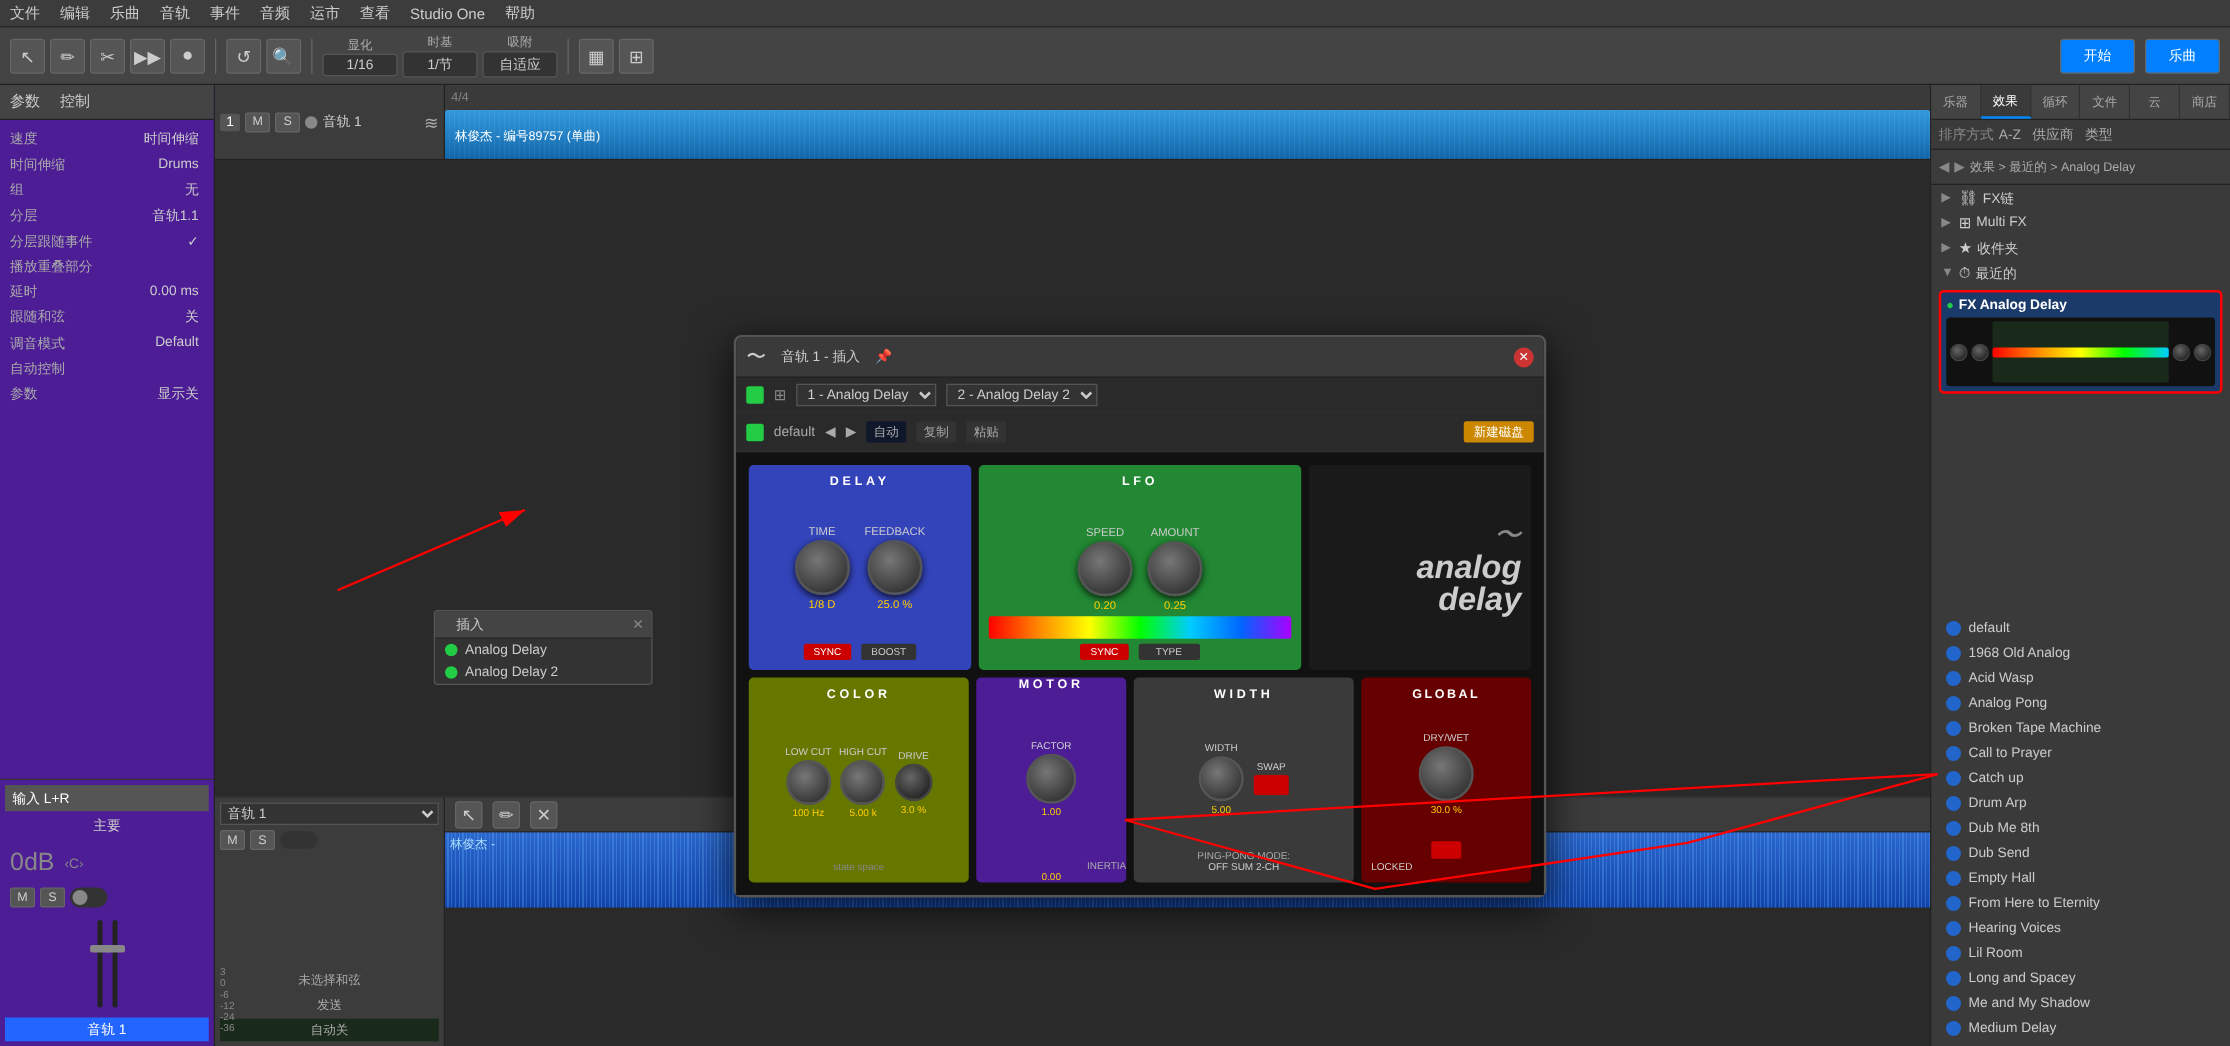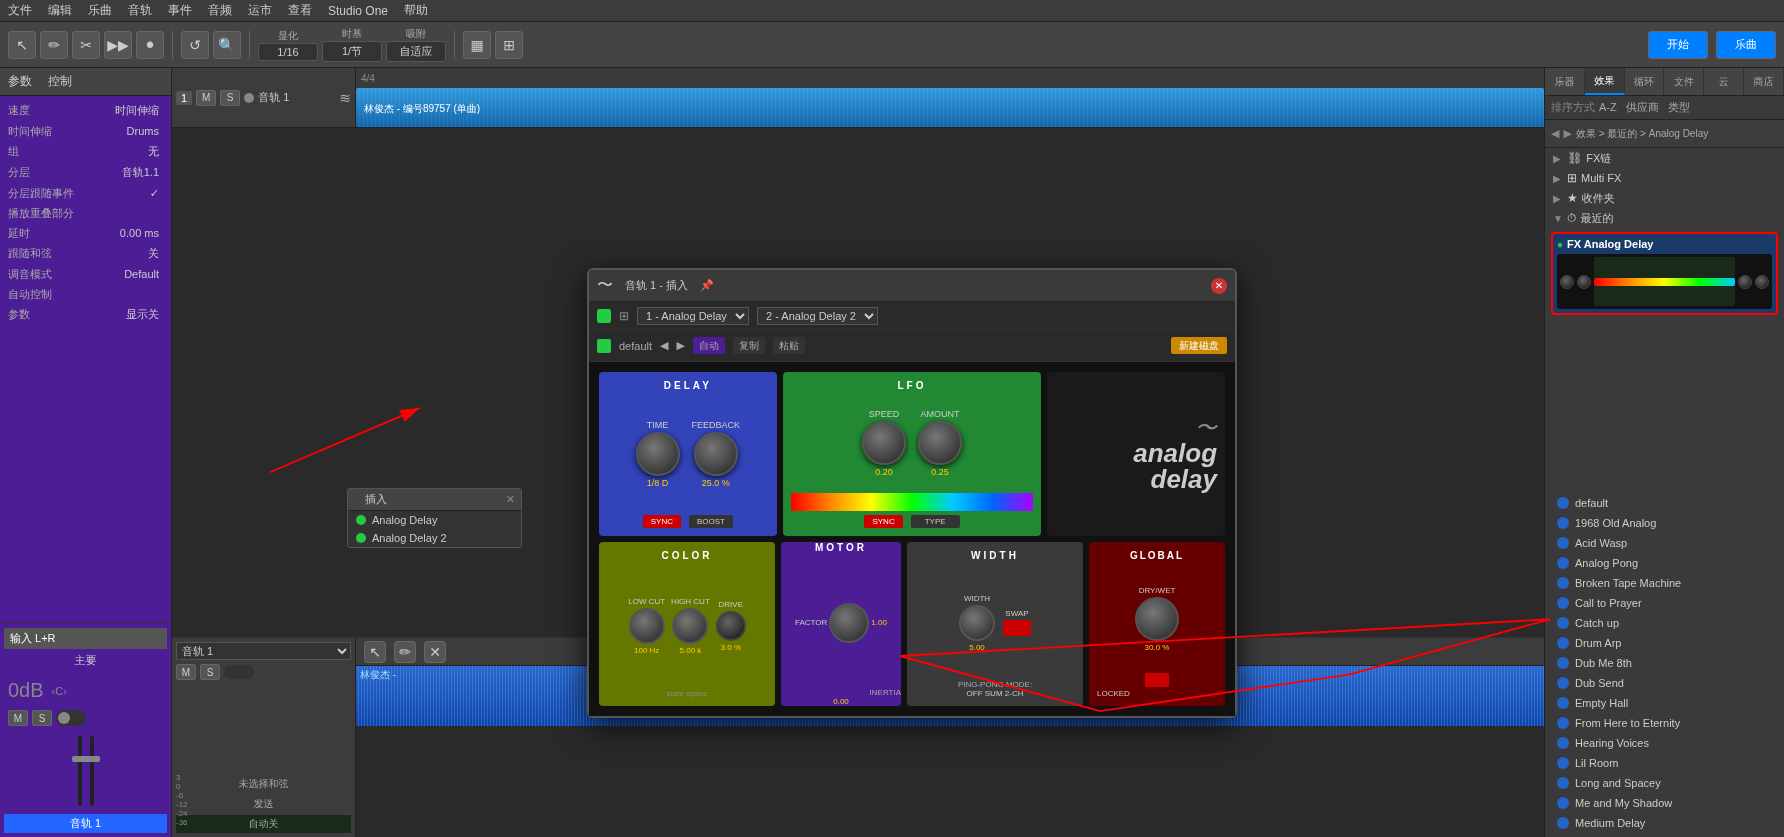--- a/index.html
+++ b/index.html
@@ -245,21 +245,21 @@
         <select style="background:#333;color:#ccc;border:1px solid #555;font-size:11px;padding:1px 4px;">
           <option>2 - Analog Delay 2</option>
         </select>
       </div>
 
       <div style="height:32px;background:#2a2a2a;display:flex;align-items:center;padding:0 8px;gap:8px;border-bottom:1px solid #333;">
         <div style="width:14px;height:14px;background:#22cc44;border-radius:2px;"></div>
         <span style="color:#aaa;font-size:11px;">default</span>
         <span style="color:#aaa;font-size:11px;">◀</span>
         <span style="color:#aaa;font-size:11px;">▶</span>
-        <div style="background:#4c1d95;padding:1px 6px;border-radius:2px;">
+        <div style="background:#0f172a;padding:1px 6px;border-radius:2px;">
           <span style="color:#aaa;font-size:10px;">自动</span>
         </div>
         <div style="background:#333;padding:1px 6px;border-radius:2px;">
           <span style="color:#aaa;font-size:10px;">复制</span>
         </div>
         <div style="background:#333;padding:1px 6px;border-radius:2px;">
           <span style="color:#aaa;font-size:10px;">粘贴</span>
         </div>
         <div style="margin-left:auto;background:#cc8800;padding:1px 8px;border-radius:2px;">
           <span style="color:#fff;font-size:10px;">新建磁盘</span>
@@ -285,21 +285,21 @@
               </div>
             </div>
             <div style="display:flex;gap:8px;justify-content:center;margin-top:4px;">
               <div style="background:#cc0000;color:#fff;font-size:8px;padding:2px 8px;border-radius:2px;">SYNC</div>
               <div style="background:#333;color:#ccc;font-size:8px;padding:2px 8px;border-radius:2px;">BOOST</div>
             </div>
           </div>
 
           <div style="background:#228833;border-radius:4px;flex:3;padding:8px;display:flex;flex-direction:column;">
             <div style="text-align:center;color:#fff;font-size:10px;font-weight:bold;letter-spacing:3px;margin-bottom:6px;">LFO</div>
-            <div style="display:flex;gap:12px;justify-content:center;align-items:center;flex:1;">
+            <div style="display:flex;gap:12px;justify-content:center;align-items:flex-end;flex:1;">
               <div style="display:flex;flex-direction:column;align-items:center;gap:2px;">
                 <div style="color:#ccc;font-size:9px;">SPEED</div>
                 <div style="width:44px;height:44px;border-radius:50%;background:radial-gradient(circle at 40% 35%,#777,#222);border:2px solid #555;box-shadow:0 2px 6px rgba(0,0,0,0.8);"></div>
                 <div style="color:#ffcc00;font-size:9px;">0.20</div>
               </div>
               <div style="display:flex;flex-direction:column;align-items:center;gap:2px;">
                 <div style="color:#ccc;font-size:9px;">AMOUNT</div>
                 <div style="width:44px;height:44px;border-radius:50%;background:radial-gradient(circle at 40% 35%,#777,#222);border:2px solid #555;box-shadow:0 2px 6px rgba(0,0,0,0.8);"></div>
                 <div style="color:#ffcc00;font-size:9px;">0.25</div>
               </div>
@@ -339,21 +339,21 @@
                 <div style="color:#ccc;font-size:8px;">DRIVE</div>
                 <div style="width:30px;height:30px;border-radius:50%;background:radial-gradient(circle at 40% 35%,#666,#111);border:2px solid #444;"></div>
                 <div style="color:#ffcc00;font-size:8px;">3.0 %</div>
               </div>
             </div>
             <div style="text-align:center;color:#888;font-size:8px;margin-top:2px;">state space</div>
           </div>
 
           <div style="background:#4c1d95;border-radius:4px;flex:1.5;padding:0;display:flex;flex-direction:column;">
             <div style="text-align:center;color:#fff;font-size:10px;font-weight:bold;letter-spacing:3px;margin-bottom:4px;">MOTOR</div>
-            <div style="display:flex;align-items:center;gap:2px;flex:1;justify-content:center;">
+            <div style="display:flex;flex-direction:column;align-items:center;gap:2px;flex:1;justify-content:center;">
               <div style="color:#ccc;font-size:8px;">FACTOR</div>
               <div style="width:40px;height:40px;border-radius:50%;background:radial-gradient(circle at 40% 35%,#777,#222);border:2px solid #555;"></div>
               <div style="color:#ffcc00;font-size:8px;">1.00</div>
             </div>
             <div style="text-align:right;color:#aaa;font-size:8px;">INERTIA</div>
             <div style="text-align:center;color:#ffcc00;font-size:8px;">0.00</div>
           </div>
 
           <div style="background:#3a3a3a;border-radius:4px;flex:2;padding:8px;display:flex;flex-direction:column;">
             <div style="text-align:center;color:#fff;font-size:10px;font-weight:bold;letter-spacing:3px;margin-bottom:4px;">WIDTH</div>

